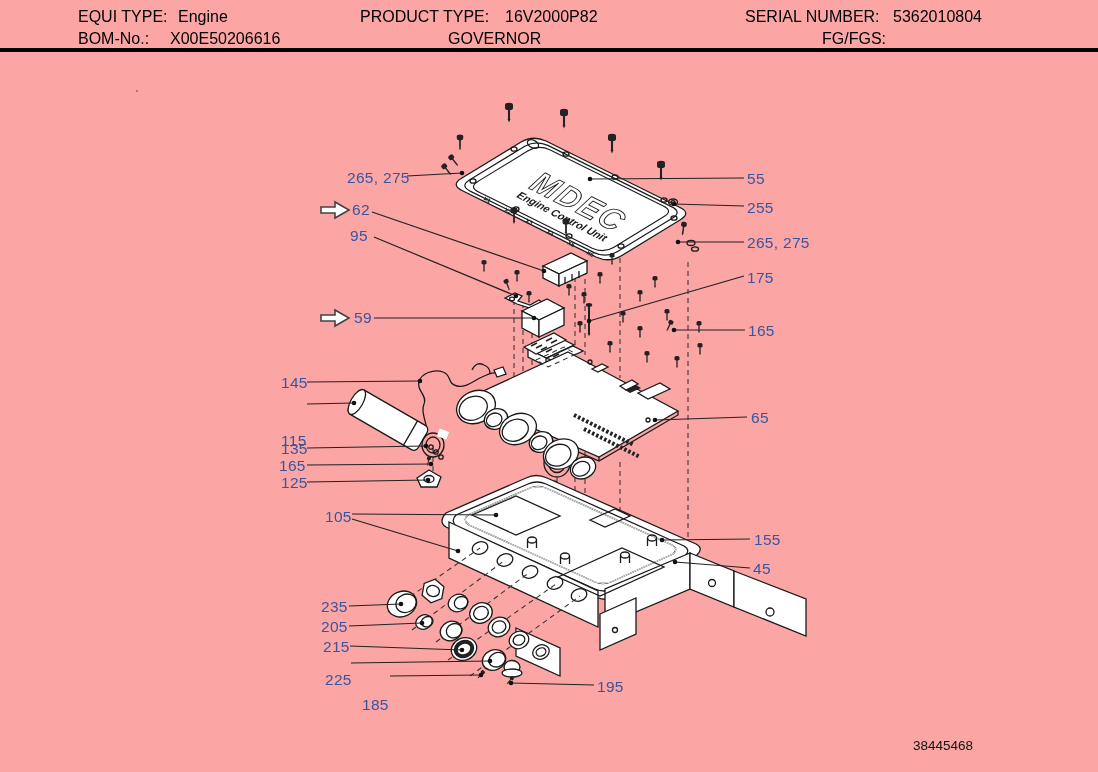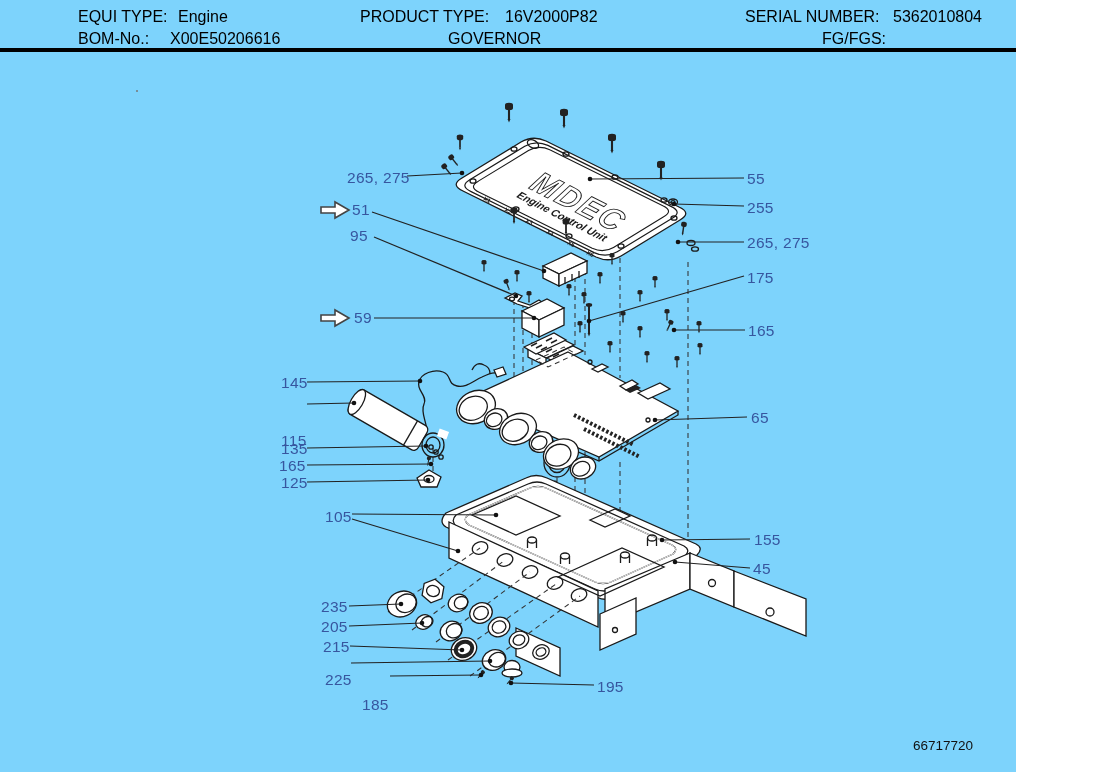--- a/index.html
+++ b/index.html
@@ -1,16 +1,16 @@
 <!DOCTYPE html>
 <html><head>
 <meta charset="utf-8">
 <style>
   html,body{margin:0;padding:0;background:#fff;}
-  .page{position:relative;width:1016px;height:772px;background:#7dd3fc;overflow:hidden;
+  .page{position:relative;width:1098px;height:772px;background:#fca5a5;overflow:hidden;
         font-family:"Liberation Sans",sans-serif;}
   .hdr-cell{position:absolute;font-size:16px;color:#000;white-space:nowrap;}
   .rule{position:absolute;left:0;top:48px;width:1098px;height:4px;background:#000;}
   .callout{position:absolute;font-size:15.5px;color:#37569f;letter-spacing:.3px;white-space:nowrap;}
   .arrow{position:absolute;width:32px;height:20px;}
   .dwg{position:absolute;left:913px;top:738px;font-size:13.5px;color:#111;}
   svg{position:absolute;left:0;top:0;}
   .art{stroke:#1a1a1a;fill:#fff;stroke-width:1.3;}
   .artline{stroke:#1a1a1a;fill:none;stroke-width:1.3;}
   .lead{stroke:#222;stroke-width:1.2;}
@@ -403,21 +403,21 @@
         <circle cx="675" cy="562" r="2.3" fill="#111"></circle>
     </g>
   </svg>
 
   <div class="callout" style="left:347px;top:169px;">265, 275</div>
   <span class="arrow" style="left:320px;top:200px;">
     <svg width="32" height="20">
         <polygon points="1,7 15,7 15,2 29,10 15,18 15,13 1,13" fill="#fff" stroke="#444" stroke-width="1.6"></polygon>
       </svg>
   </span>
-  <div class="callout" style="left:352px;top:201px;">51</div>
+  <div class="callout" style="left:352px;top:201px;">62</div>
   <div class="callout" style="left:350px;top:227px;">95</div>
   <span class="arrow" style="left:320px;top:308px;">
     <svg width="32" height="20">
         <polygon points="1,7 15,7 15,2 29,10 15,18 15,13 1,13" fill="#fff" stroke="#444" stroke-width="1.6"></polygon>
       </svg>
   </span>
   <div class="callout" style="left:354px;top:309px;">59</div>
   <div class="callout" style="left:281px;top:374px;">145</div>
   <div class="callout" style="left:281px;top:396px;margin-top:36px;">115</div>
   <div class="callout" style="left:281px;top:440px;">135</div>
@@ -432,14 +432,14 @@
   <div class="callout" style="left:597px;top:678px;">195</div>
   <div class="callout" style="left:747px;top:170px;">55</div>
   <div class="callout" style="left:747px;top:199px;">255</div>
   <div class="callout" style="left:747px;top:234px;">265, 275</div>
   <div class="callout" style="left:747px;top:269px;">175</div>
   <div class="callout" style="left:748px;top:322px;">165</div>
   <div class="callout" style="left:751px;top:409px;">65</div>
   <div class="callout" style="left:754px;top:531px;">155</div>
   <div class="callout" style="left:753px;top:560px;">45</div>
 
-  <div class="dwg">66717720</div>
+  <div class="dwg">38445468</div>
 </div>
 
 </body></html>

